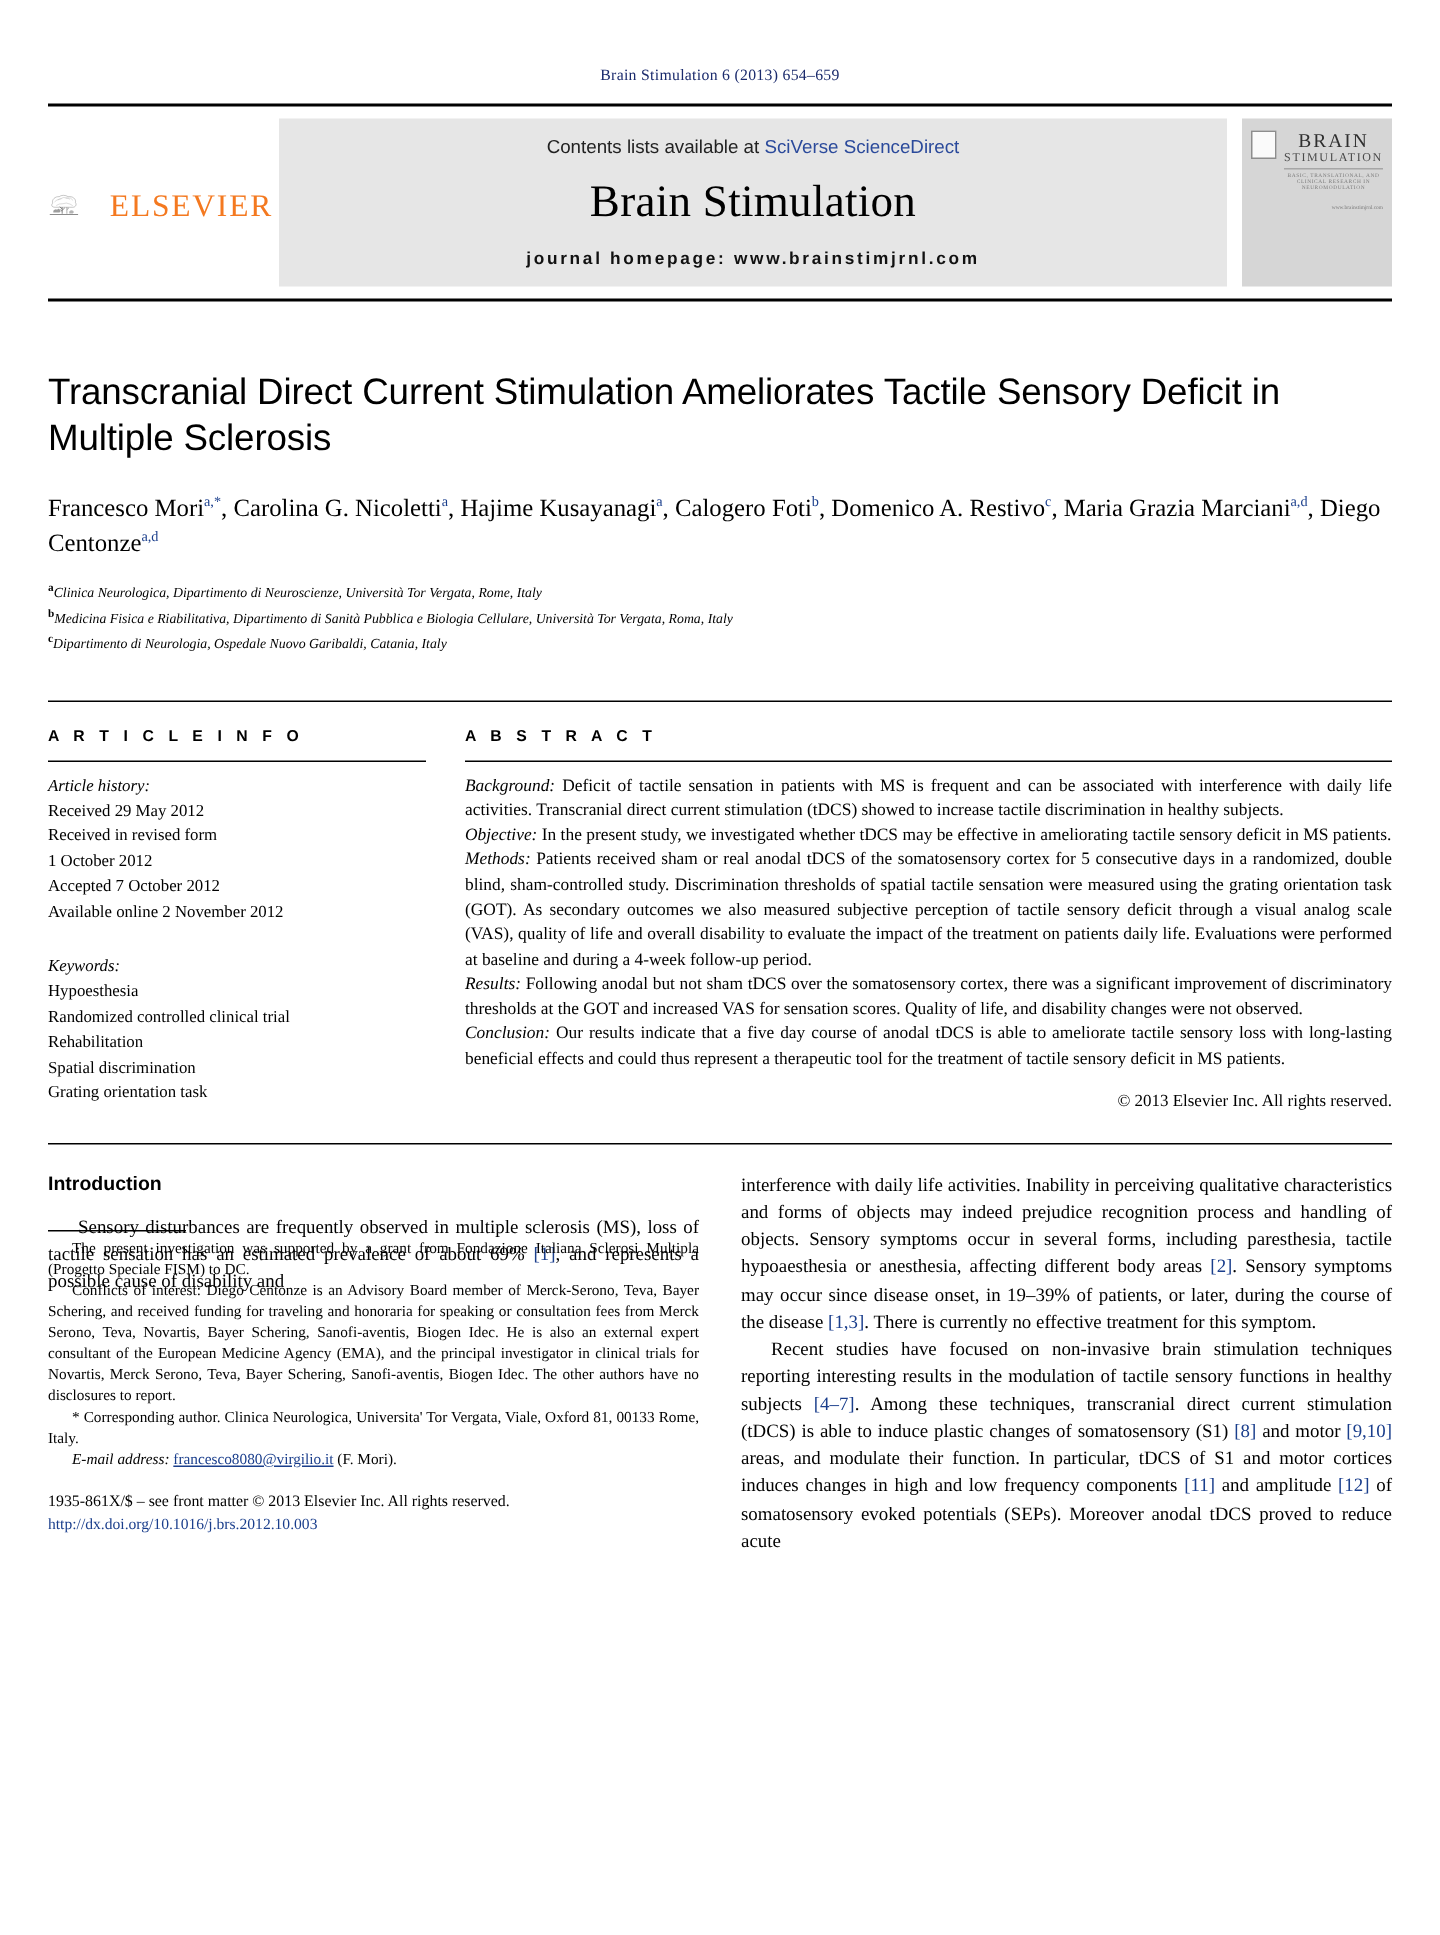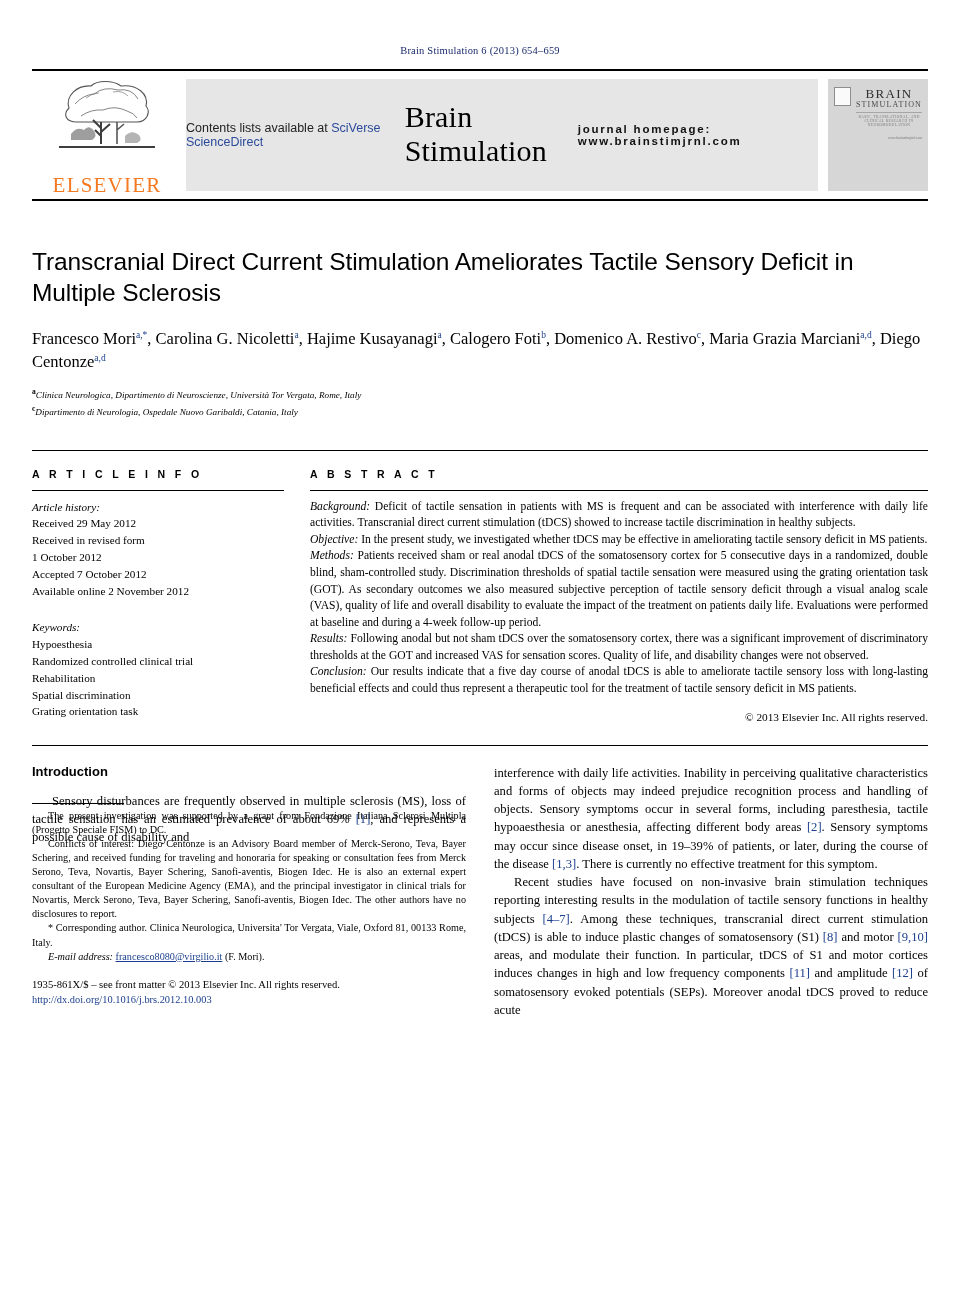--- a/index.html
+++ b/index.html
@@ -39,40 +39,40 @@
     border-bottom: 2.2px solid #000;
     height: 128px;
     display: flex;
     align-items: stretch;
     background: #fff;
   }
   .elsevier-block {
     width: 150px;
     flex: none;
     display: flex;
-    flex-direction: column;
+    flex-direction: row;
     align-items: center;
     justify-content: center;
     padding-top: 4px;
     gap: 20px;
   }
   .tree-svg { display: block; }
   .elsevier-word {
     font-family: "Liberation Serif", serif;
     font-size: 21px;
     letter-spacing: 1.2px;
     color: #F47920;
     margin-top: 1px;
     line-height: 1;
   }
   .journal-center {
     flex: 1;
     background: #e6e6e6;
     display: flex;
-    flex-direction: row;
+    flex-direction: column;
     align-items: center;
     justify-content: center;
     margin: 8px 10px 8px 4px;
   }
   .contents-line {
     font-family: "Liberation Sans", sans-serif;
     font-size: 12.5px;
     color: #222;
   }
   .contents-line a {
@@ -317,20 +317,21 @@
       </div>
       <div class="cover-tiny2">www.brainstimjrnl.com</div>
     </div>
   </div>
 
   <div class="title-block">
     <h1 class="art-title">Transcranial Direct Current Stimulation Ameliorates Tactile Sensory Deficit in Multiple Sclerosis</h1>
     <div class="authors"><span>Francesco Mori</span><sup>a,*</sup>, <span>Carolina G. Nicoletti</span><sup>a</sup>, <span>Hajime Kusayanagi</span><sup>a</sup>, <span>Calogero Foti</span><sup>b</sup>, <span>Domenico A. Restivo</span><sup>c</sup>, <span>Maria Grazia Marciani</span><sup>a,d</sup>, <span>Diego Centonze</span><sup>a,d</sup></div>
     <div class="affils">
         <div><sup>a</sup>Clinica Neurologica, Dipartimento di Neuroscienze, Università Tor Vergata, Rome, Italy</div>
+        <div><sup>b</sup>Medicina Fisica e Riabilitativa, Dipartimento di Sanità Pubblica e Biologia Cellulare, Università Tor Vergata, Roma, Italy</div>
         <div><sup>c</sup>Dipartimento di Neurologia, Ospedale Nuovo Garibaldi, Catania, Italy</div>
       </div>
   </div>
 
   <div class="info-abstract">
 
     <div class="col-info">
       <div class="sec-head">A R T I C L E   I N F O</div>
       <div class="sec-rule"></div>
       <div class="hist-title">Article history:</div>

